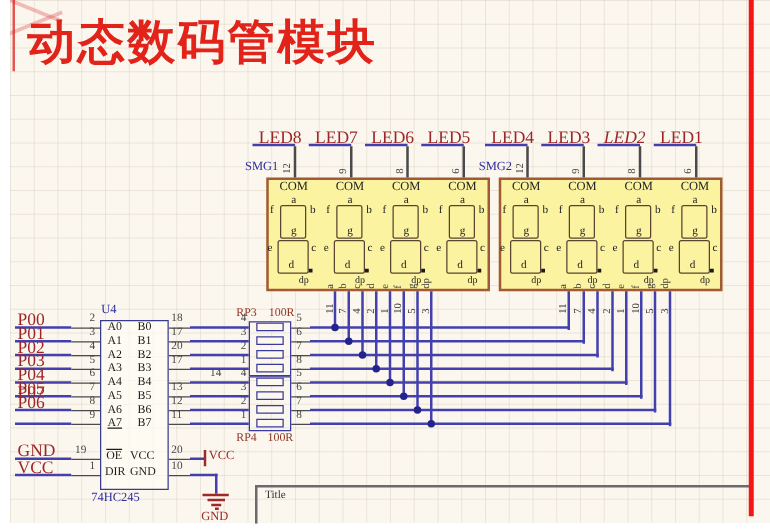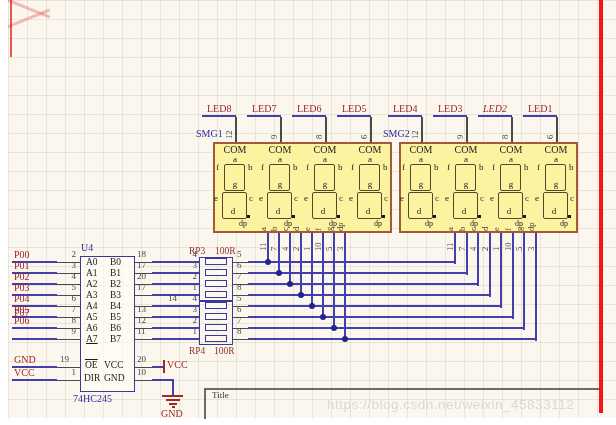--- a/index.html
+++ b/index.html
@@ -4,21 +4,21 @@
 <style>
   html,body{margin:0;padding:0;background:#fff;}
   #stage{position:relative;width:616px;height:425px;overflow:hidden;background:#ffffff;
          font-family:"Liberation Sans",sans-serif;}
   #sheet{position:absolute;left:8px;top:0;width:608px;height:418px;
          background-color:#fbf7ef;
          background-image:linear-gradient(rgba(186,174,150,.25) 1px, transparent 1px),
                           linear-gradient(90deg, rgba(186,174,150,.25) 1px, transparent 1px);
          background-size:19px 19px;z-index:0;}
   .txt{position:absolute;font-family:"Liberation Serif",serif;line-height:1.05;white-space:nowrap;z-index:4;}
-  .net{color:#9c2626;font-size:10px;}
+  .net{color:#9c2626;font-size:14px;}
   .desig{color:#2e2e9e;font-size:10px;}
   .val{color:#8e3524;font-size:9.5px;}
   .pn{color:#464646;font-size:9px;}
   .inl{color:#1c1c1c;font-size:9.5px;}
   .pwr{color:#a02828;font-size:10px;}
   .rot{transform:rotate(-90deg);transform-origin:0 0;position:absolute;z-index:4;
        font-family:"Liberation Serif",serif;font-size:8.5px;color:#3c3c3c;line-height:1;white-space:nowrap;}
   .w{position:absolute;background:#4340ae;z-index:2;}
   .p{position:absolute;background:#4a4a4a;z-index:2;}
   .dot{position:absolute;width:6px;height:6px;border-radius:3px;background:#23238c;z-index:3;}
@@ -53,20 +53,21 @@
 <body>
 
 <div id="stage">
   <div id="sheet"></div>
 
   <div class="redmark" style="left:-10px;top:4px;width:62px;height:3px;transform:rotate(22deg);"></div>
   <div class="redmark" style="left:-10px;top:20px;width:62px;height:3px;transform:rotate(-22deg);"></div>
   <div style="position:absolute;left:10px;top:0;width:2px;height:57px;background:#dd2222;opacity:.75;z-index:1;"></div>
   <div style="position:absolute;left:599px;top:0;width:4px;height:413px;background:#f21616;z-index:5;"></div>
 
+  <div id="ttl">动态数码管模块</div>
 
   <div class="dispbox" style="left:213px;"></div>
   <span class="txt desig" style="left:196px;top:129px;">SMG1</span>
 
   <div class="w" style="left:202px;top:115px;width:34px;height:2px;"></div>
   <div class="p" style="left:235px;top:117px;width:1.5px;height:25px;"></div>
   <span class="txt net" style="left:207px;top:104px;">LED8</span>
   <span class="rot" style="left:225px;top:139px;">12</span>
   <div class="w" style="left:247px;top:115px;width:34px;height:2px;"></div>
   <div class="p" style="left:280px;top:117px;width:1.5px;height:25px;"></div>
@@ -430,14 +431,13 @@
   <span class="txt pn" style="left:237px;top:316px;">7</span>
   <span class="txt pn" style="left:237px;top:327px;">8</span>
 
   <div class="tbl" style="left:204px;top:388px;width:396px;height:1.5px;"></div>
   <div class="tbl" style="left:204px;top:388px;width:1.5px;height:31px;"></div>
   <span class="txt" style="left:212px;top:391px;font-size:9px;color:#333;">Title</span>
 
   <div style="position:absolute;left:0;top:0;width:8px;height:425px;background:#fff;z-index:5;"></div>
   <div style="position:absolute;left:0;top:419px;width:616px;height:6px;background:#fff;z-index:5;"></div>
 
-  <div id="wm">https://blog.csdn.net/weixin_45833112</div>
 </div>
 
 </body></html>

